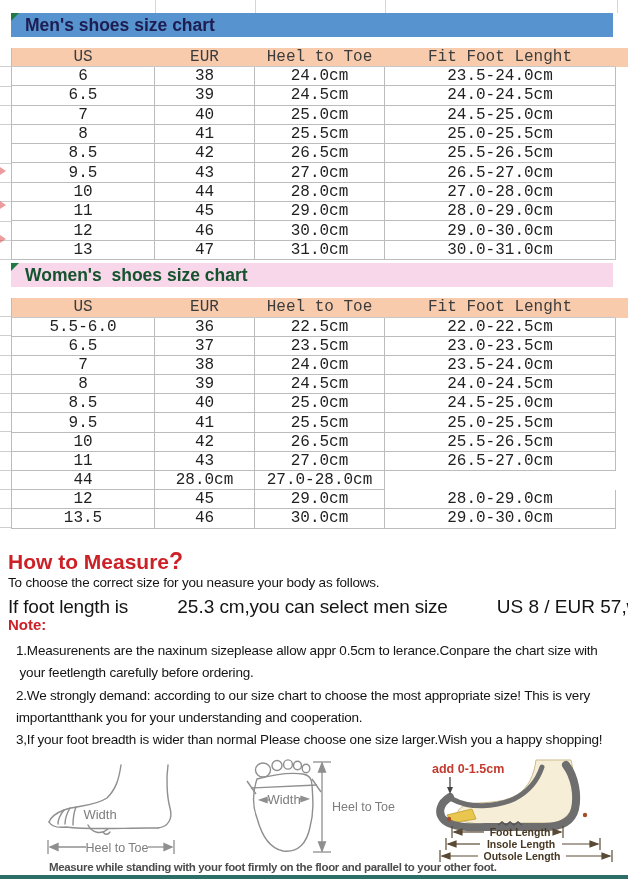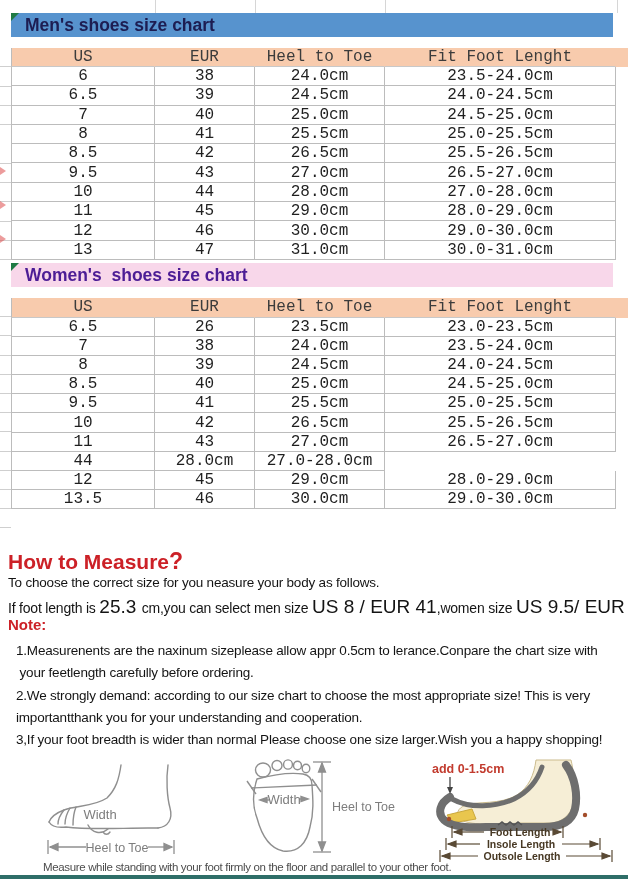--- a/index.html
+++ b/index.html
@@ -13,21 +13,21 @@
   .gutter{position:absolute;left:0;width:11px;}
   .gutter.men-g{top:48px;height:212px;background:repeating-linear-gradient(to bottom,transparent 0,transparent 18.3px,#cfcfcf 18.3px,#cfcfcf 19.3px);}
   .gutter.women-g{top:298px;height:249px;background:repeating-linear-gradient(to bottom,transparent 0,transparent 18.2px,#cfcfcf 18.2px,#cfcfcf 19.2px);}
 
   
   .title-bar{position:absolute;left:11px;width:602px;height:24px;display:flex;align-items:center;}
   .title-bar.men-bar{top:13px;background:var(--men-header-bg,#5793ce);}
   .title-bar.women-bar{top:263px;background:var(--women-header-bg,#f8d7ea);}
   .title-bar .title-text{margin-left:14px;font-size:17.5px;font-weight:bold;white-space:pre;}
   .men-bar .title-text{color:#1d1d52;}
-  .women-bar .title-text{color:#4c1d95;}
+  .women-bar .title-text{color:#14532d;}
   .greentri{position:absolute;width:0;height:0;border-top:8px solid #1f7a44;border-right:8px solid transparent;}
 
   
   .size-table{position:absolute;left:11px;width:505px;}
   #men-table{top:48px;}
   #women-table{top:298px;}
   .trow{display:grid;grid-template-columns:144px 100px 130px 231px;box-sizing:border-box;}
   #men-table .trow{height:19.3px;}
   #women-table .trow{height:19.2px;}
   #men-table .trow.thead{height:19px;}
@@ -46,31 +46,31 @@
 
   
   .redmark{position:absolute;left:0;width:0;height:0;border-top:4px solid transparent;border-bottom:4px solid transparent;border-left:6px solid rgba(221,75,75,.55);}
 
   
   .abs{position:absolute;left:8px;white-space:pre;}
   .howto-heading{top:548px;font-size:21px;font-weight:bold;color:var(--accent-red,#cc2127);}
   .howto-heading .qmark{font-size:23px;}
   .howto-intro{top:575px;font-size:13.5px;letter-spacing:-0.2px;color:#141414;}
   .select-line{top:596px;color:#141414;}
-  .select-line .small{font-size:14px;letter-spacing:-0.2px;}
-  .select-line .big{font-size:19px;}
+  .select-line .small{font-size:19px;letter-spacing:-0.2px;}
+  .select-line .big{font-size:19px;margin-left:44px;}
   .note-label{top:616px;font-size:15px;font-weight:bold;color:var(--accent-red,#cc2127);}
   .note-lines{top:640px;font-size:13.5px;letter-spacing:-0.2px;color:#141414;line-height:22.3px;}
   .note-lines div{white-space:pre;margin-left:8px;}
 
   
   .diagrams-svg{position:absolute;left:0;top:755px;}
   .diag-label{font-family:"Liberation Sans",sans-serif;fill:#7d7d7d;}
   .shoe-label{font-family:"Liberation Sans",sans-serif;font-weight:bold;fill:#473823;}
-  .caption{position:absolute;left:43px;top:861px;font-size:11.5px;font-weight:normal;letter-spacing:-0.35px;color:#4d4d4d;white-space:pre;}
+  .caption{position:absolute;left:49px;top:861px;font-size:11.5px;font-weight:bold;letter-spacing:-0.35px;color:#4d4d4d;white-space:pre;}
   .bottom-strip{position:absolute;left:0;top:875px;width:628px;height:4px;background:var(--bottom-strip,#2e6e68);}
 </style>
 </head>
 <body>
 
 <div class="canvas">
 
   <div class="vline" style="left:155px"></div>
   <div class="vline" style="left:255px"></div>
   <div class="vline" style="left:385px"></div>
@@ -158,22 +158,28 @@
   <div class="greentri" style="left:11px;top:263px"></div>
   <div class="thead-ext women-ext"></div>
   <div class="size-table" id="women-table">
       <div class="trow thead">
         <div class="tcell c0">US</div>
         <div class="tcell c1">EUR</div>
         <div class="tcell c2">Heel to Toe</div>
         <div class="tcell c3">Fit Foot Lenght</div>
       </div>
       <div class="trow">
+        <div class="tcell c0">5.5-6.0</div>
+        <div class="tcell c1">36</div>
+        <div class="tcell c2">22.5cm</div>
+        <div class="tcell c3">22.0-22.5cm</div>
+      </div>
+      <div class="trow">
         <div class="tcell c0">6.5</div>
-        <div class="tcell c1">26</div>
+        <div class="tcell c1">37</div>
         <div class="tcell c2">23.5cm</div>
         <div class="tcell c3">23.0-23.5cm</div>
       </div>
       <div class="trow">
         <div class="tcell c0">7</div>
         <div class="tcell c1">38</div>
         <div class="tcell c2">24.0cm</div>
         <div class="tcell c3">23.5-24.0cm</div>
       </div>
       <div class="trow">
@@ -224,21 +230,21 @@
         <div class="tcell c3">29.0-30.0cm</div>
       </div>
     </div>
 
   <div class="redmark" style="top:167px"></div>
   <div class="redmark" style="top:201px"></div>
   <div class="redmark" style="top:235px"></div>
 
   <div class="abs howto-heading"><span>How to Measure</span><span class="qmark">?</span></div>
   <div class="abs howto-intro">To choose the correct size for you neasure your body as follows.</div>
-  <div class="abs select-line" id="select-line"><span class="small">If foot length is </span><span class="big">25.3 </span><span class="small">cm,you can select men size </span><span class="big">US 8 / EUR 41</span><span class="small">,women size </span><span class="big">US 9.5/ EUR 41</span></div>
+  <div class="abs select-line" id="select-line"><span class="small">If foot length is </span><span class="big">25.3 </span><span class="small">cm,you can select men size </span><span class="big">US 8 / EUR 57</span><span class="small">,women size </span><span class="big">US 9.5/ EUR 41</span></div>
   <div class="abs note-label">Note:</div>
   <div class="abs note-lines" id="note-lines"><div>1.Measurenents are the naxinum sizeplease allow appr 0.5cm to lerance.Conpare the chart size with</div><div> your feetlength carefully before ordering.</div><div>2.We strongly demand: according to our size chart to choose the most appropriate size! This is very</div><div>importantthank you for your understanding and cooperation.</div><div>3,If your foot breadth is wider than normal Please choose one size larger.Wish you a happy shopping!</div></div>
 
   <svg class="diagrams-svg" width="628" height="124" viewBox="0 0 628 124">
 
     <g stroke="#8f8f8f" fill="none" stroke-width="1.4" stroke-linecap="round">
       <path d="M121,10 C119,24 116,34 107,43 C93,52 78,50 64,55 C56,58 51,62 49,67"></path>
       <path d="M64,55 C60,60 58,64 58,69 M70,53 C67,58 65,63 65,69 M76,52 C74,57 73,62 73,70"></path>
       <path d="M49,67 C52,72 58,73 66,72 C90,75 120,73 148,73 L158,73"></path>
       <path d="M158,73 C168,72 173,64 170,53 C167,42 166,24 168,10"></path>

